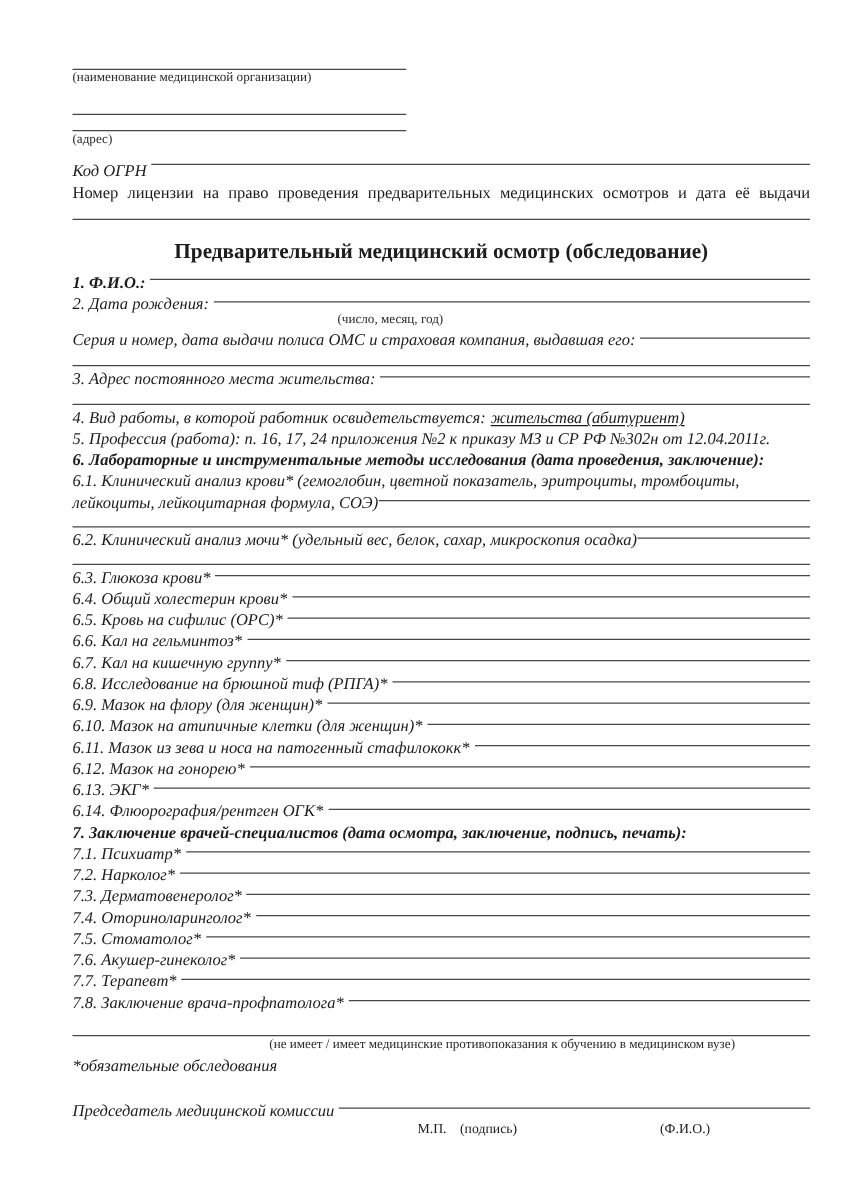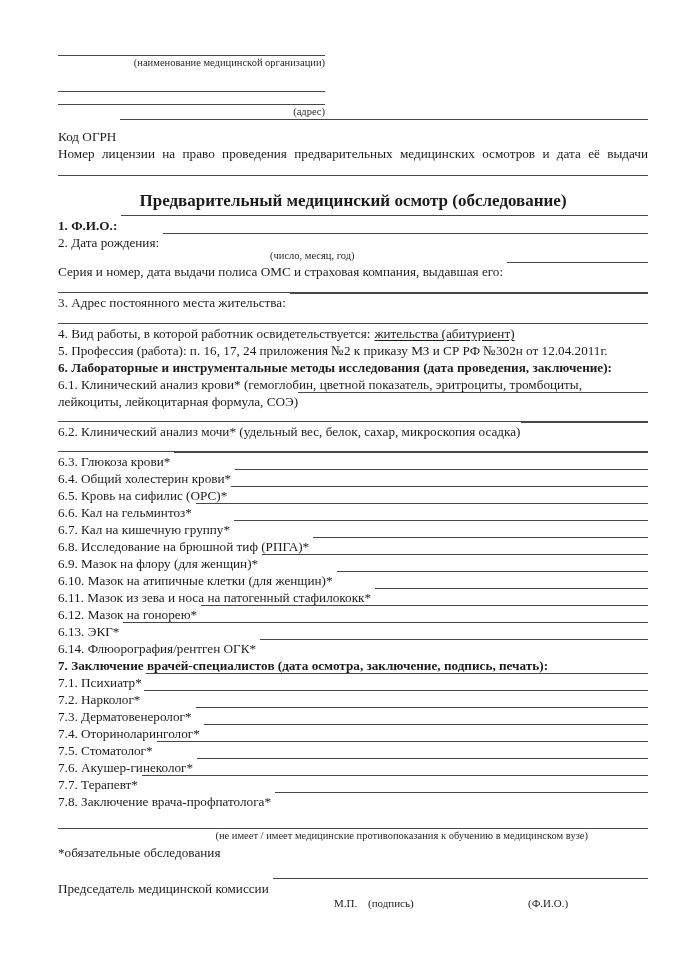--- a/index.html
+++ b/index.html
@@ -7,29 +7,29 @@
   .page {
     width: 681px; height: 963px;
     background: #ffffff;
     color: #1c1c1c;
     font-family: "Liberation Serif", "DejaVu Serif", serif;
     font-size: 13.2px;
     padding: 46px 33px 0 58px;
     position: relative;
     overflow: hidden;
   }
-  .row { display: flex; align-items: flex-start; height: 17px; line-height: 16px; white-space: nowrap; }
+  .row { display: flex; align-items: center; height: 17px; line-height: 16px; white-space: nowrap; font-style: italic; }
   .label { flex: 0 0 auto; margin-right: 4px; align-self: flex-end; line-height: 15px; }
   .bold { font-weight: bold; }
   .fill { flex: 1 1 auto; border-bottom: 1px solid #474747; margin-bottom: 1px; }
   .hr { height: 13px; border-bottom: 1px solid #474747; }
   .caption { font-size: 10.5px; color: #2a2a2a; }
   
   .orgline1 { width: 267px; height: 10px; border-bottom: 1px solid #474747; }
-  .orgcap { width: 267px; height: 14px; line-height: 13px; text-align: right; }
+  .orgcap { width: 267px; height: 14px; line-height: 13px; text-align: left; }
   .orgline2 { width: 267px; height: 22px; border-bottom: 1px solid #474747; }
   .orgline3 { width: 267px; height: 13px; border-bottom: 1px solid #474747; }
   .ogrn-row { height: 25px; }
   .ogrn-row .label { line-height: 15px; }
   .license { height: 19px; line-height: 19px; text-align: justify; text-align-last: justify; white-space: normal; overflow: hidden; }
   .title { margin-top: 13px; height: 26px; line-height: 24px; text-align: center; font-weight: bold; font-size: 17px; }
   .subcap { height: 12px; line-height: 11px; padding-left: 212px; }
   .u-value { text-decoration: underline; text-underline-offset: 2px; }
   .gap15 { height: 18px; }
   .final-hr { margin-top: 6px; height: 14px; border-bottom: 1px solid #474747; }

